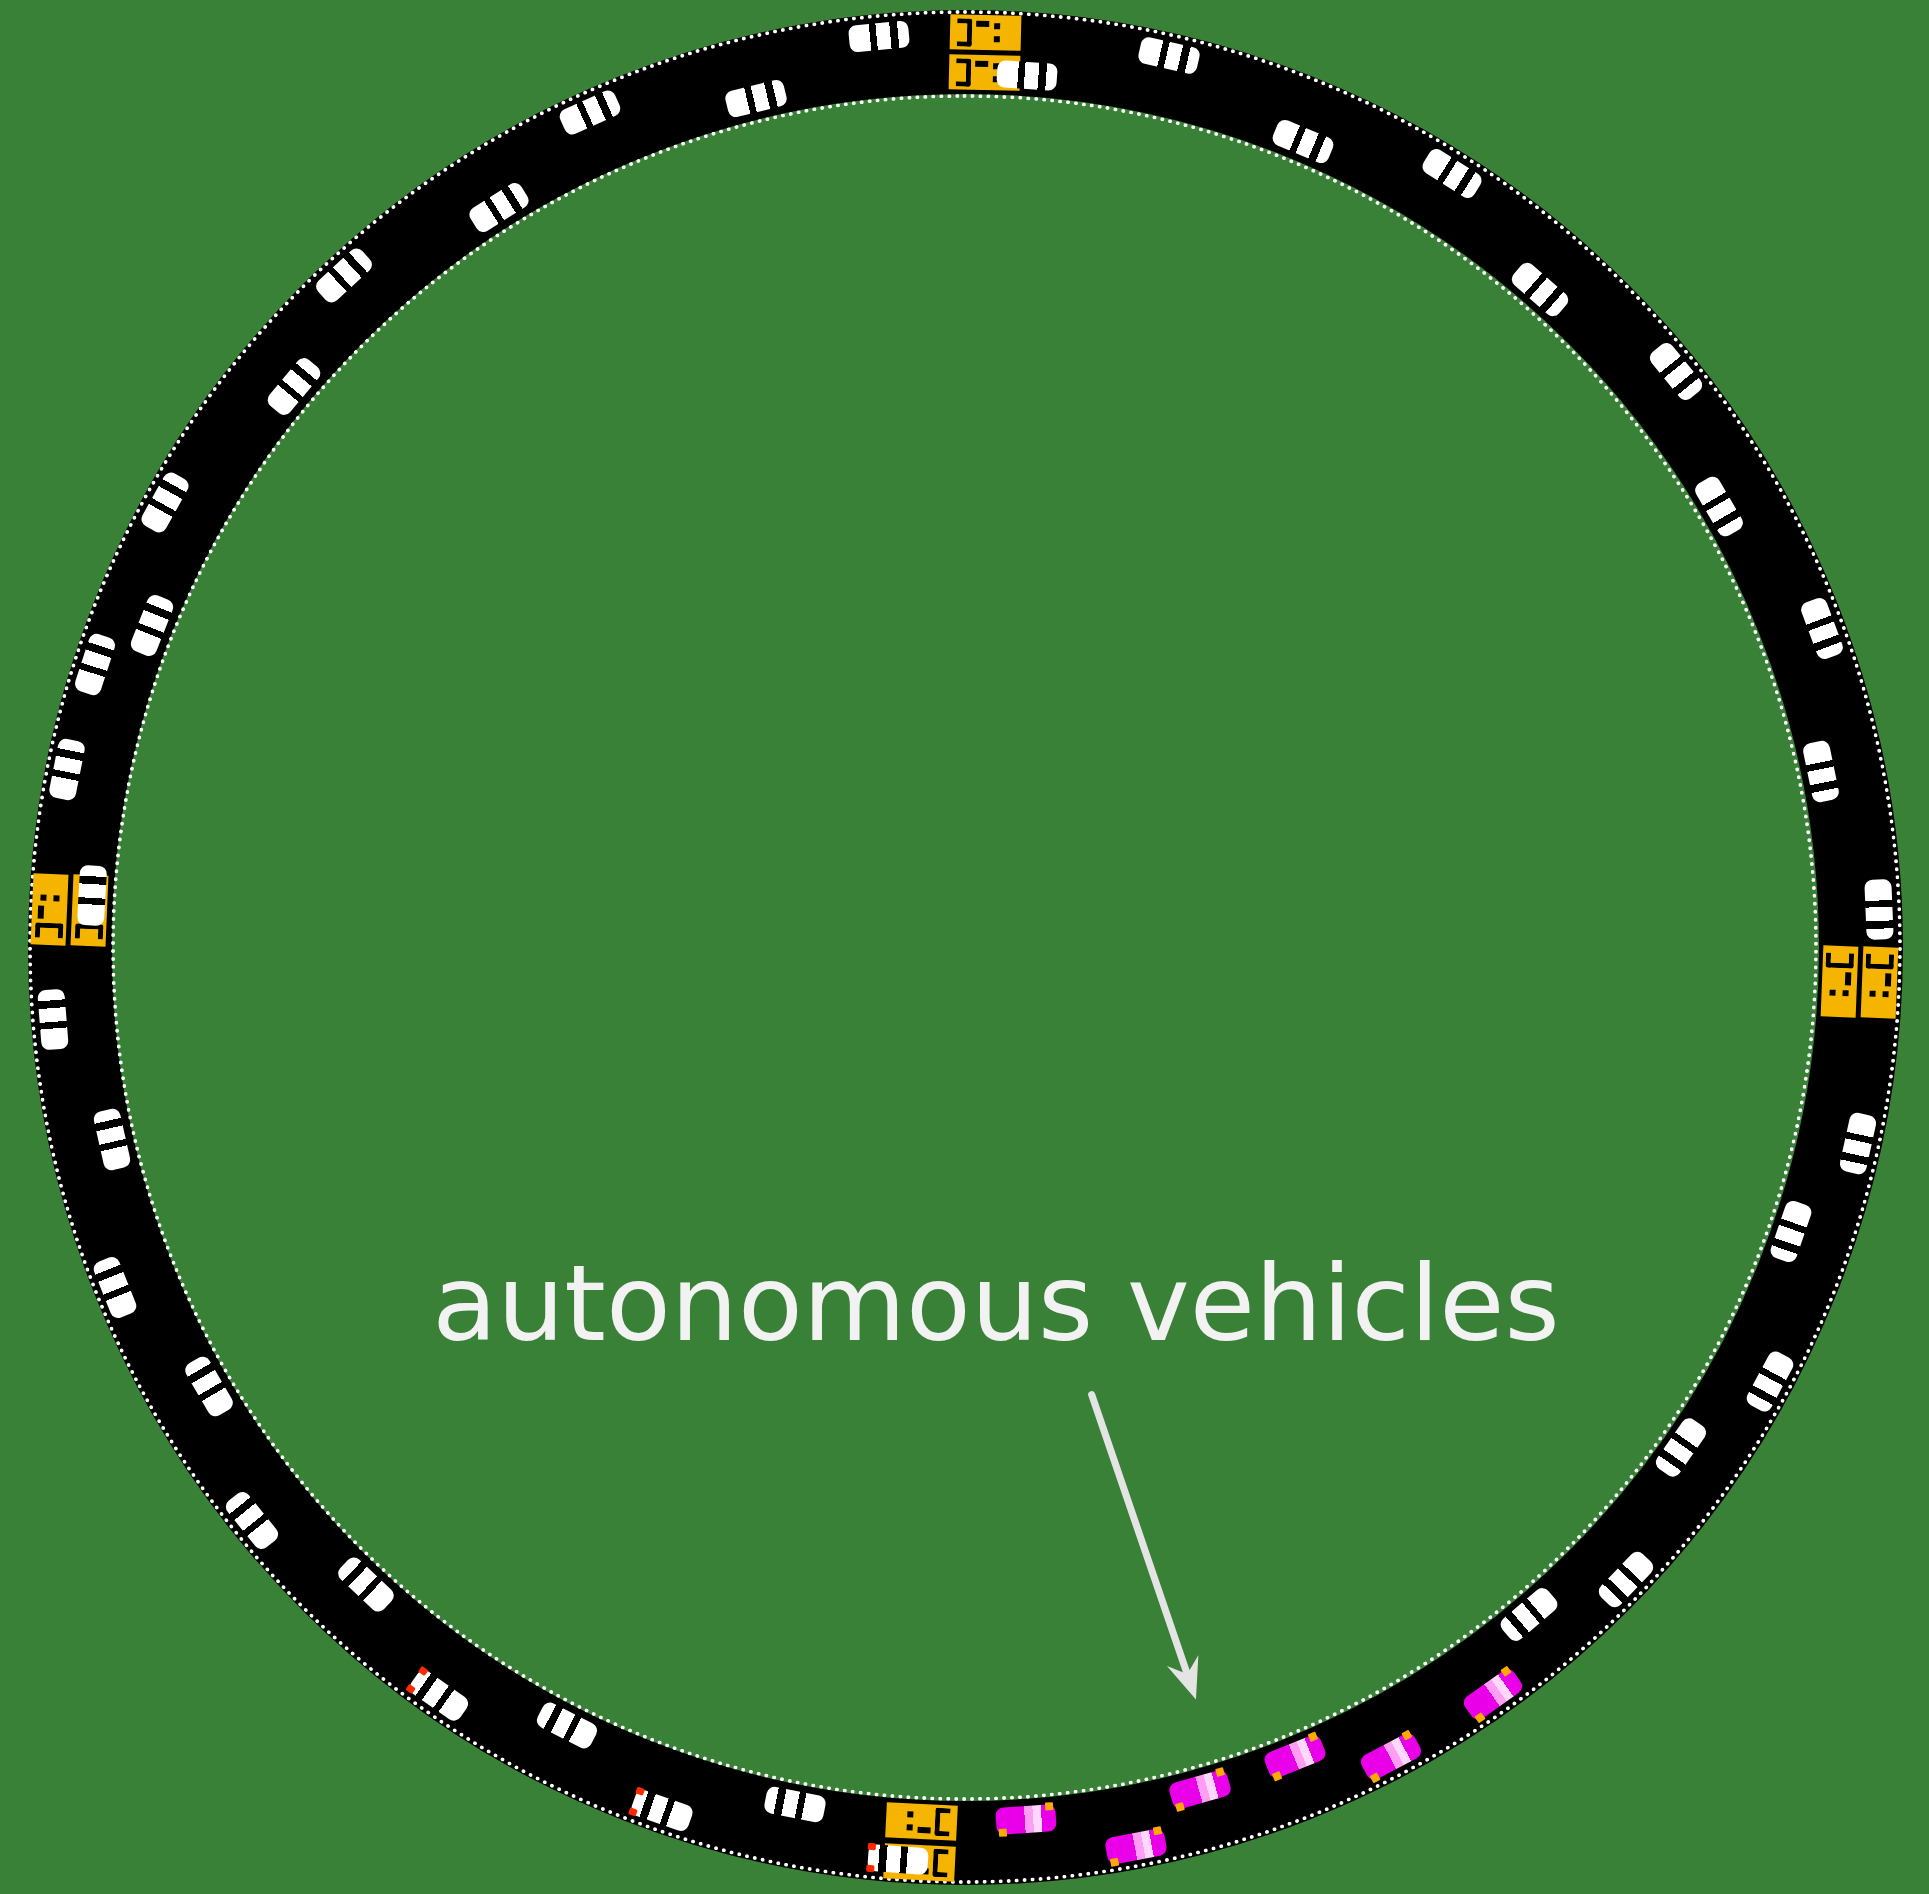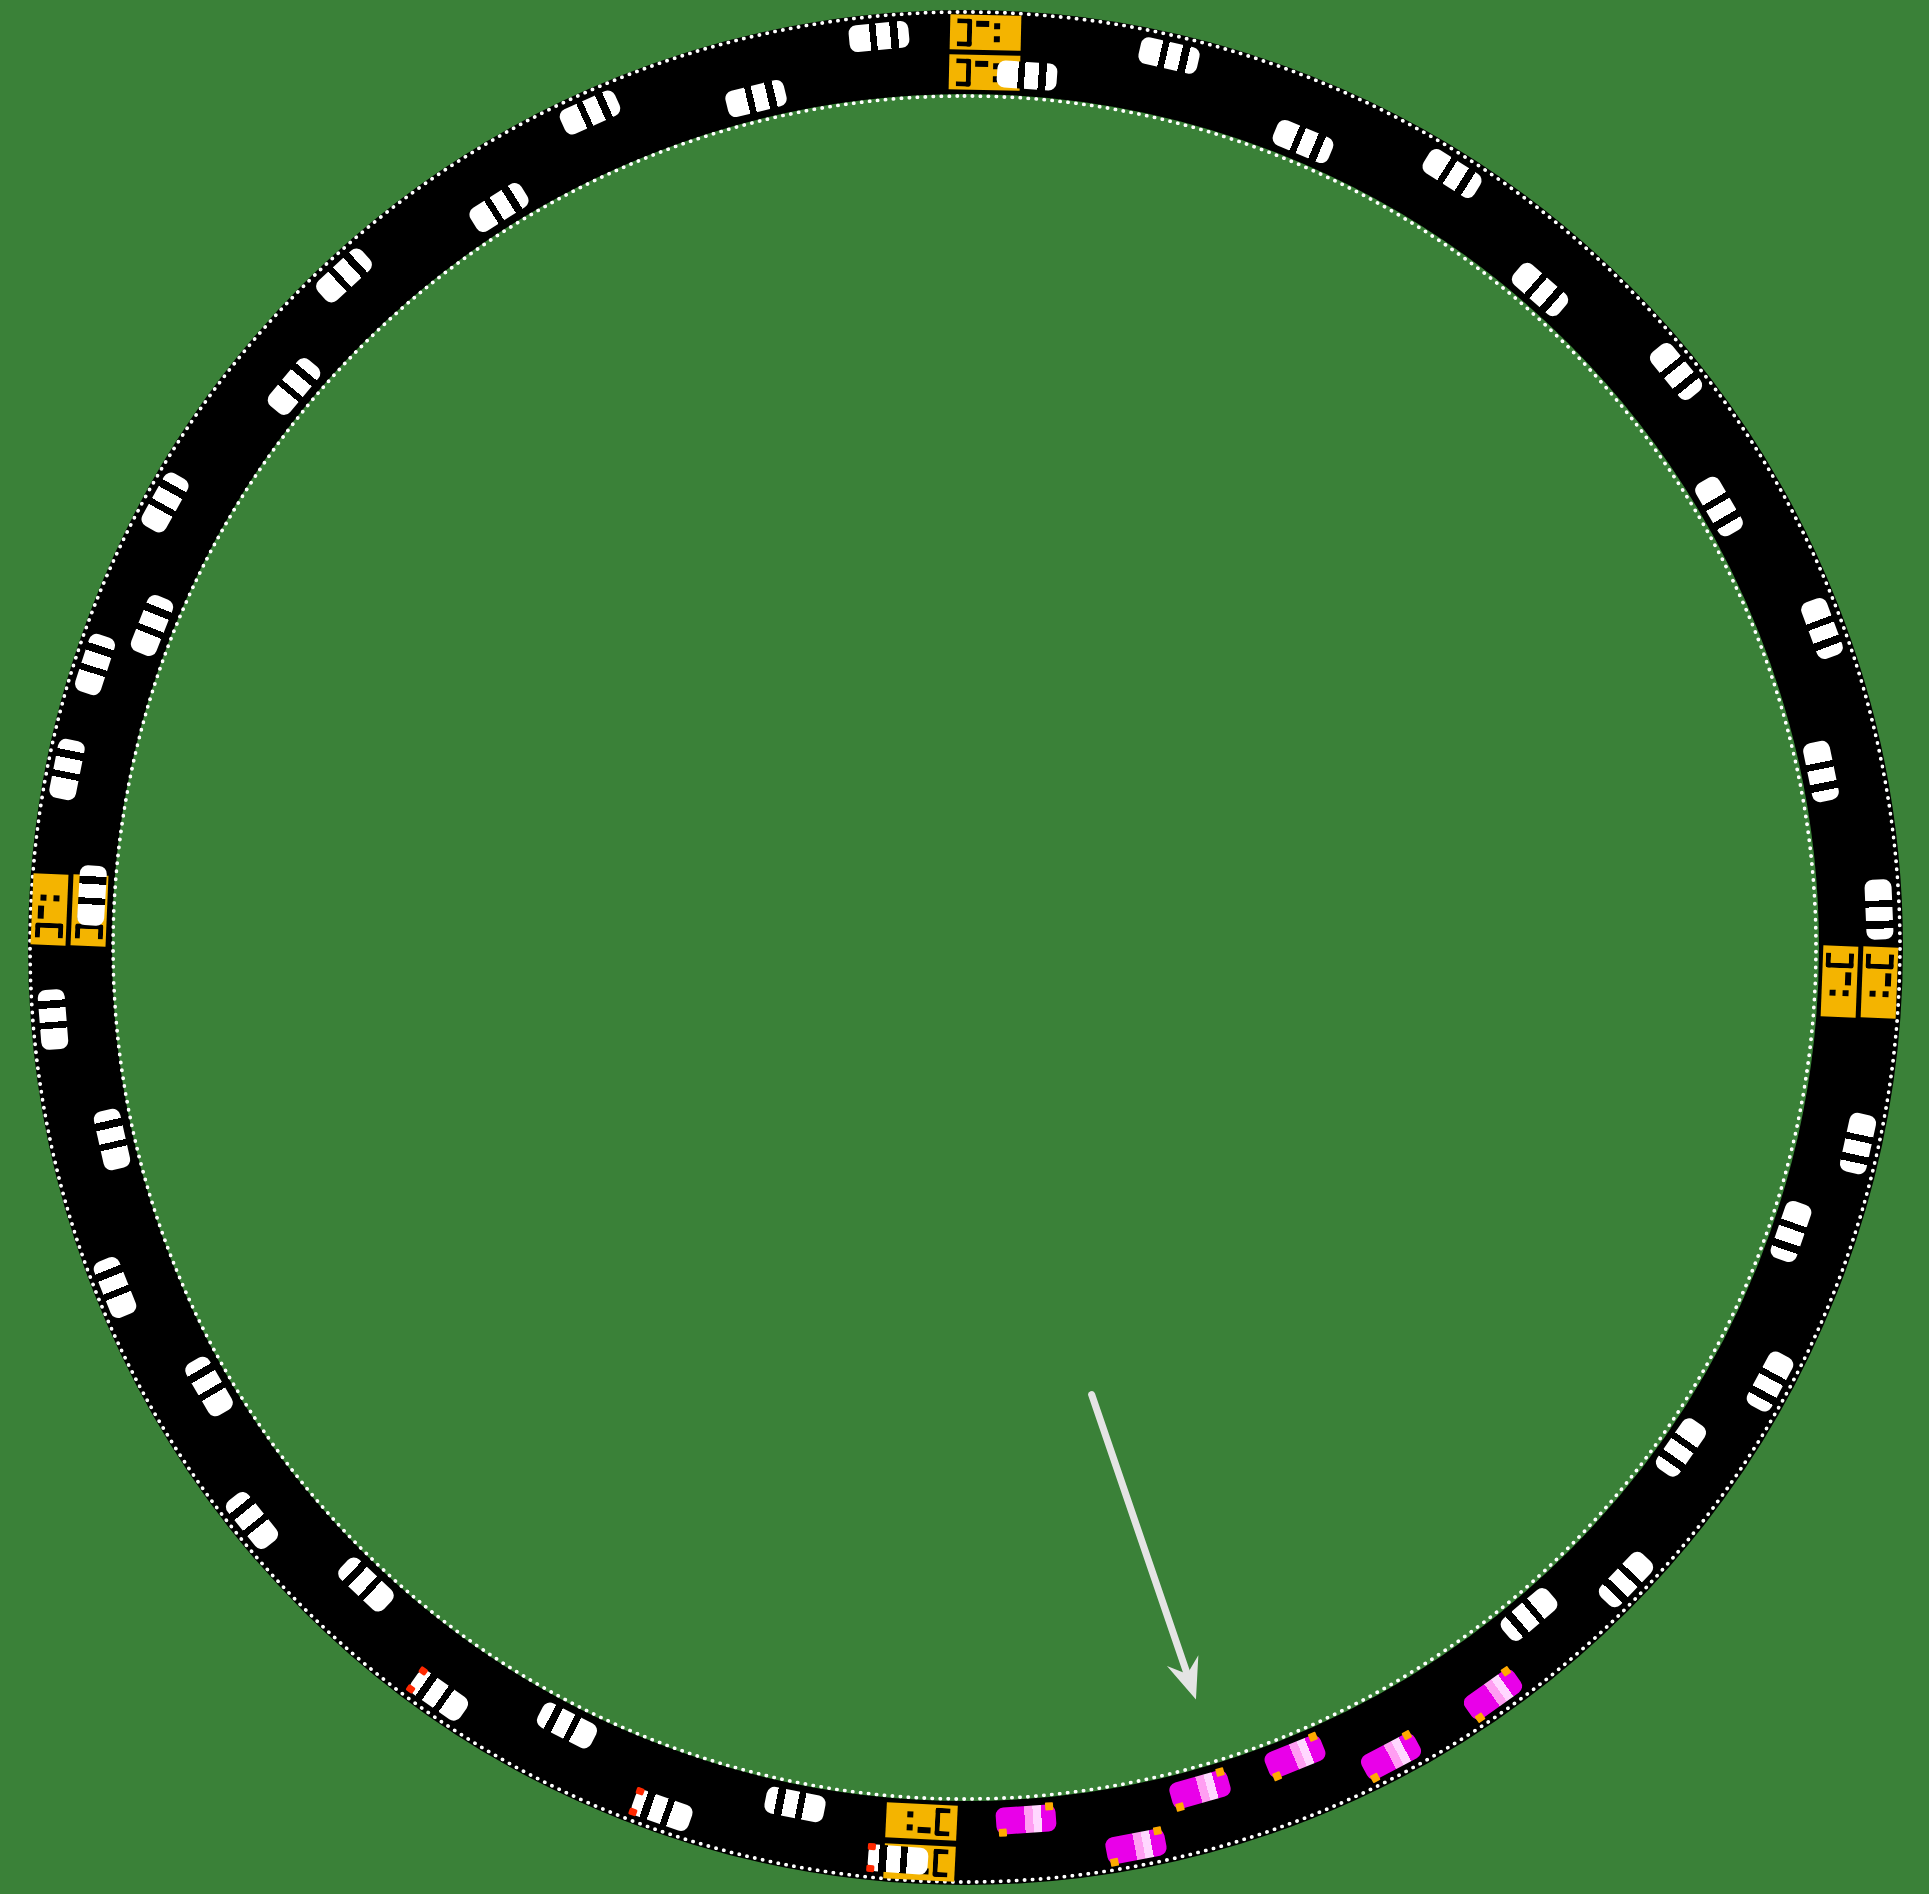--- a/index.html
+++ b/index.html
@@ -229,18 +229,19 @@
         <span class="av-accent front"></span>
         <span class="av-accent rear"></span>
       </div>
       <div class="car human" style="left: 1499px; top: 1601px; width: 60px; height: 27px; transform: rotate(-40.2deg);"></div>
       <div class="car human" style="left: 1596px; top: 1566px; width: 60px; height: 27px; transform: rotate(-46.3deg);"></div>
       <div class="car human" style="left: 1651px; top: 1434px; width: 60px; height: 27px; transform: rotate(-55.1deg);"></div>
       <div class="car human" style="left: 1740px; top: 1368px; width: 60px; height: 27px; transform: rotate(-61.7deg);"></div>
       <div class="car human" style="left: 1761px; top: 1218px; width: 60px; height: 27px; transform: rotate(-71deg);"></div>
       <div class="car human" style="left: 1828px; top: 1130px; width: 60px; height: 27px; transform: rotate(-77.6deg);"></div>
     </div>
+  <div id="annotation-label" style="left: 996px; top: 1304px; font-size: 106px;">autonomous vehicles</div>
   <svg id="annotation-arrow" viewBox="0 0 2442 2398" width="1929" height="1895">
     <line id="arrow-line" stroke-linecap="round" x1="1382" y1="1765" x2="1502.9985459439583" y2="2118.829081320969" stroke="#e4e4e4" stroke-width="9"></line>
     <polygon id="arrow-head" points="1514,2151 1477.3039734360646,2108.5924342313906 1502.9985459439583,2118.829081320969 1517.044520039573,2095.0024027503982" fill="#e4e4e4"></polygon>
   </svg>
 </div>
 
 
 </body></html>

